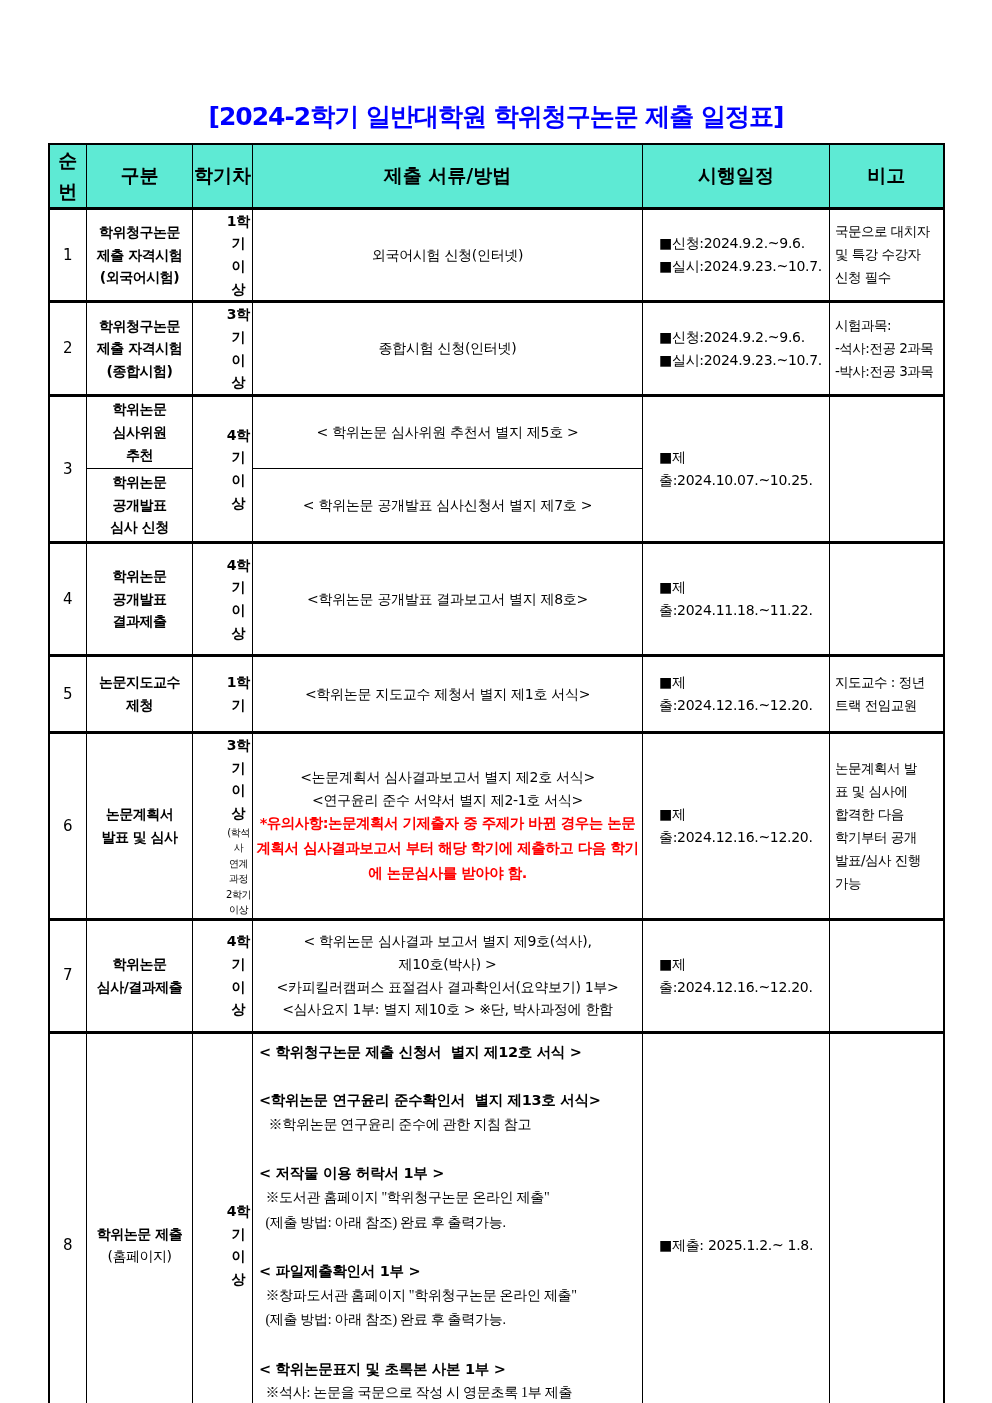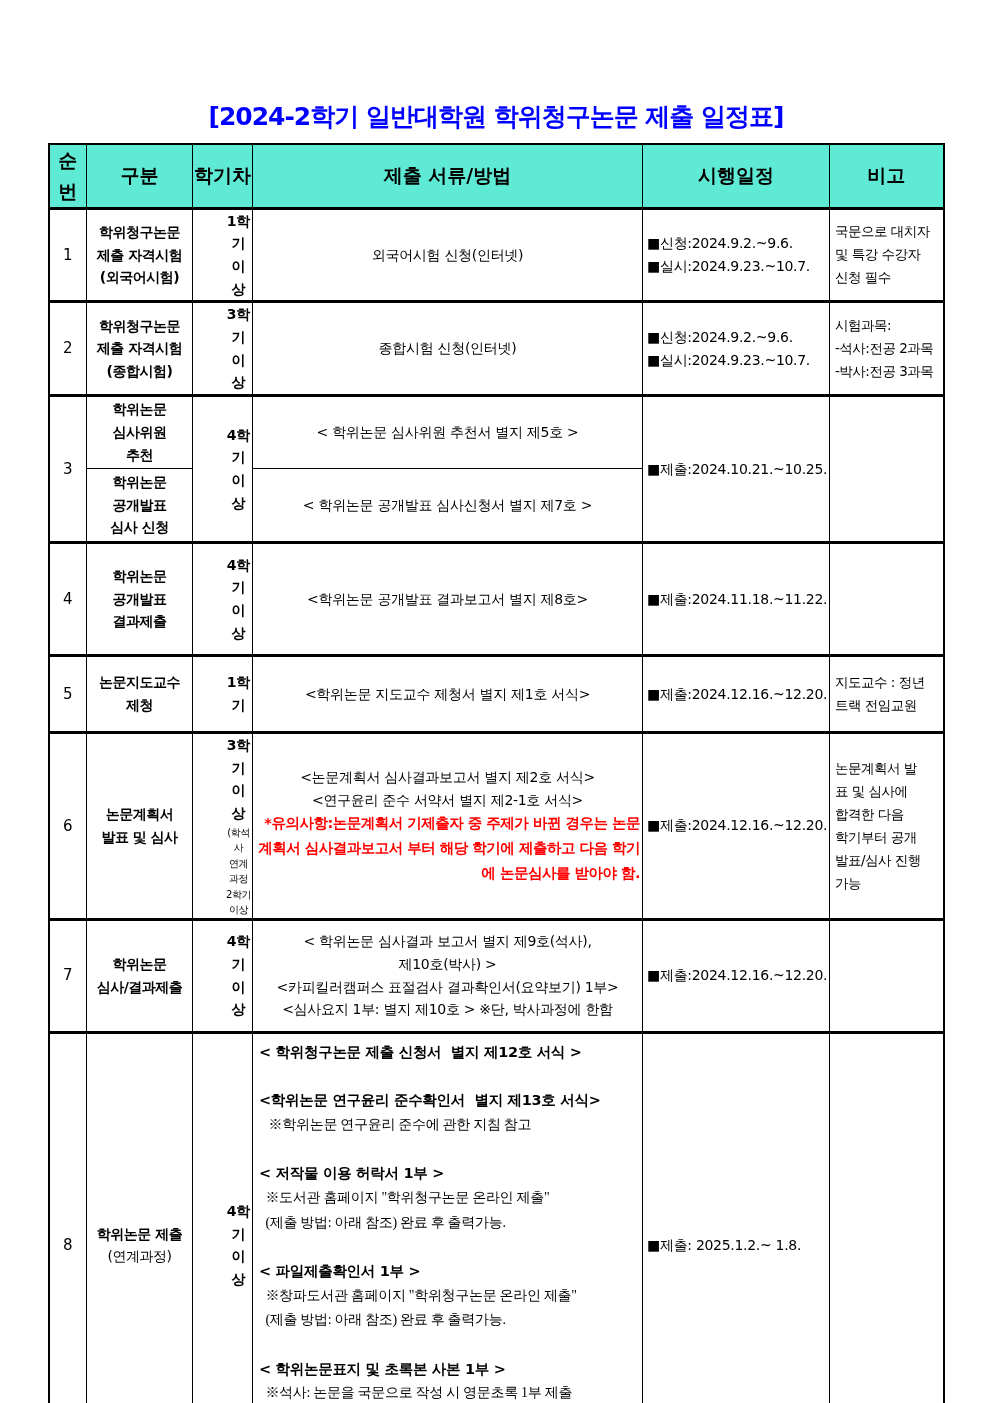--- a/index.html
+++ b/index.html
@@ -63,21 +63,21 @@
   td.c-sem { font-weight: bold; padding-left: 32px; }
   td.c-sem .sub {
     font-weight: normal;
     font-size: 10px;
     line-height: 1.55;
     letter-spacing: -0.5px;
   }
   td.c-docs { letter-spacing: -0.3px; }
   td.c-sched {
     text-align: left;
-    padding-left: 4px;
+    padding-left: 16px;
     letter-spacing: -0.3px;
   }
   td.c-note {
     text-align: left;
     padding: 4px 5px;
     font-size: 13.5px;
     line-height: 1.7;
     letter-spacing: -0.5px;
   }
 
@@ -89,21 +89,21 @@
   tr.r4 > td { height: 113px; }
   tr.r5 > td { height: 77px; }
   tr.r6 > td { height: 144px; }
   tr.r7 > td { height: 113px; }
   tr.r8 > td { height: 423px; }
 
   
   .warning {
     color: #FF0000;
     font-weight: bold;
-    text-align: right;
+    text-align: center;
     padding: 0 2px;
     font-size: 14.5px;
     line-height: 1.7;
     letter-spacing: -0.5px;
   }
 
   
   td.c-docs8 {
     text-align: left;
     vertical-align: middle;
@@ -175,21 +175,21 @@
       </tr>
 
       <tr class="major r3a">
         <td class="c-no" rowspan="2">3</td>
         <td class="c-cat prelines">학위논문
 심사위원
 추천</td>
         <td class="c-sem prelines" rowspan="2">4학기
 이상</td>
         <td class="c-docs">&lt; 학위논문 심사위원 추천서 별지 제5호 &gt;</td>
-        <td class="c-sched prelines" rowspan="2">■제출:2024.10.21.~10.25.</td>
+        <td class="c-sched prelines" rowspan="2">■제출:2024.10.07.~10.25.</td>
         <td class="c-note prelines" rowspan="2"></td>
       </tr>
       <tr class="r3b">
         <td class="c-cat prelines">학위논문
 공개발표
 심사 신청</td>
         <td class="c-docs">&lt; 학위논문 공개발표 심사신청서 별지 제7호 &gt;</td>
       </tr>
 
       <tr class="major r4">
@@ -252,21 +252,21 @@
 &lt;카피킬러캠퍼스 표절검사 결과확인서(요약보기) 1부&gt;
 &lt;심사요지 1부: 별지 제10호 &gt; ※단, 박사과정에 한함</td>
         <td class="c-sched prelines">■제출:2024.12.16.~12.20.</td>
         <td class="c-note prelines"></td>
       </tr>
 
       <tr class="major last r8">
         <td class="c-no">8</td>
         <td class="c-cat">
           <div>학위논문 제출</div>
-          <div style="font-weight:normal">(연계과정)</div>
+          <div style="font-weight:normal">(홈페이지)</div>
         </td>
         <td class="c-sem prelines">4학기
 이상</td>
         <td class="c-docs8">
           <div class="sec">
             <div class="sec-head prewrap">&lt; 학위청구논문 제출 신청서  별지 제12호 서식 &gt;</div>
 
           </div>
           <div class="sec">
             <div class="sec-head prewrap">&lt;학위논문 연구윤리 준수확인서  별지 제13호 서식&gt;</div>

